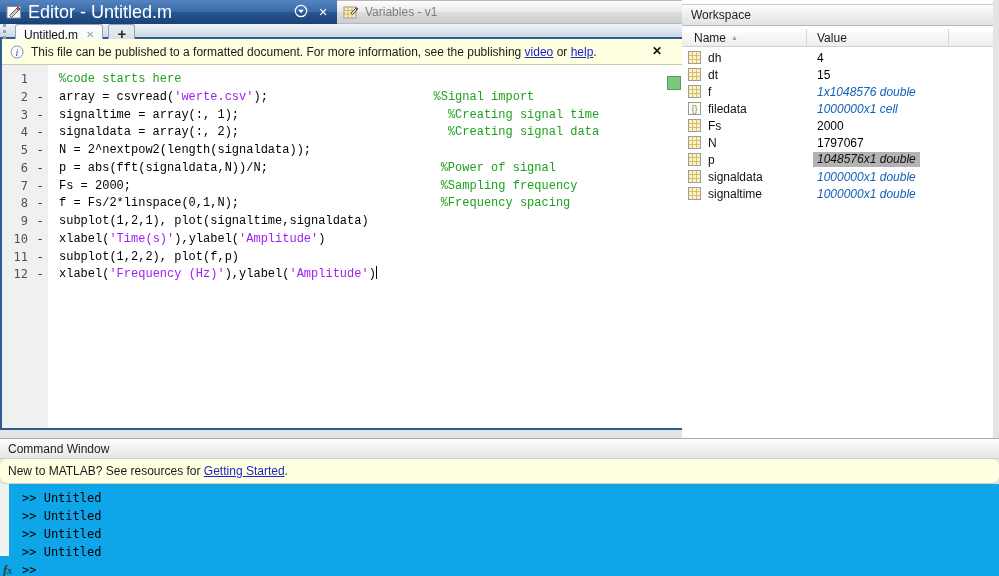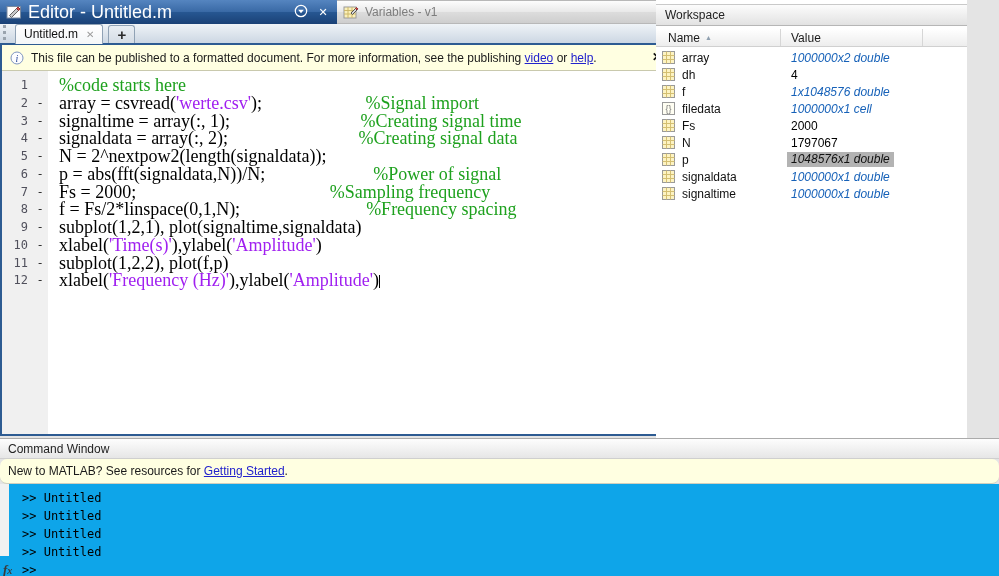--- a/index.html
+++ b/index.html
@@ -17,21 +17,21 @@
     color:#fff;
   }
   .tb-title { flex:1; font-size:18px; white-space:nowrap; }
   .tb-btn { width:16px; text-align:center; cursor:default; color:#fff; font-size:11px; }
   .tb-gray {
     flex:1; display:flex; align-items:center; gap:6px; padding:0 6px;
     background:linear-gradient(180deg,#fdfdfd 0%,#e9e9e9 48%,#dcdcdc 52%,#cecece 100%);
     border:1px solid #b8b8b8; border-left:none; color:#7d7d7d;
   }
   .tabbar {
-    height:21px; display:flex; align-items:center; position:relative;
+    height:15px; display:flex; align-items:flex-start; position:relative;
     background:linear-gradient(180deg,#eff3f7,#ccd7e3);
     border-bottom:2px solid #2d5b92;
   }
   .grip { height:15px; margin:0 3px 2px 3px; border-left:3px dotted #9aa4ae; }
   .tab {
     height:20px; margin-left:6px; padding:0 8px; display:flex; align-items:center; gap:8px;
     background:linear-gradient(180deg,#ffffff,#f4f6f8);
     border:1px solid #90a2b5; border-bottom:none; border-radius:3px 3px 0 0;
     font-size:12px; color:#111;
   }
@@ -56,34 +56,34 @@
   .code-area { position:relative; display:flex; height:363px; background:#fff; overflow:hidden; }
   .gutter {
     width:46px; background:#f0f0f0; padding-top:6px;
     font-family:"DejaVu Sans Mono", monospace; font-size:12px; line-height:17.75px;
   }
   .gut-row { display:flex; }
   .lnum { width:30px; text-align:right; padding-right:4px; color:#50505c; }
   .ldash { width:16px; text-align:center; color:#333; }
   .code-lines {
     flex:1; padding:6px 0 0 11px; white-space:pre;
-    font-family:Liberation Serif, serif; font-size:18px; line-height:17.75px;
+    font-family:Liberation Mono, monospace; font-size:12px; line-height:17.75px;
   }
   .code-row { height:17.75px; }
   .seg-k { color:#000; }
   .seg-m { color:#1ea11e; }
   .seg-s { color:#a020f0; }
   .seg-w { color:#000; }
   .caret { display:inline-block; width:1px; height:13px; background:#000; vertical-align:-2px; }
   .analyzer {
     position:absolute; right:3px; top:11px; width:14px; height:14px;
     background:#7dc87d; border:1px solid #5a9a5a;
   }
   
-  .ws-panel { position:absolute; left:656px; top:0; width:311px; height:438px; background:#fff; }
+  .ws-panel { position:absolute; left:682px; top:0; width:311px; height:438px; background:#fff; }
   .ws-title {
     margin-top:4px; height:22px; line-height:21px; padding-left:9px;
     background:linear-gradient(180deg,#fcfcfc,#e2e2e2);
     border-top:1px solid #c9c9c9; border-bottom:1px solid #b6b6b6; color:#222;
   }
   .ws-header { margin-top:3px; height:18px; display:flex; background:linear-gradient(180deg,#ffffff,#ededed); border-bottom:1px solid #d0d0d0; }
   .ws-h-cell { display:flex; align-items:center; padding-left:12px; gap:5px; border-right:1px solid #d6d6d6; }
   .ws-h-name { width:125px; }
   .ws-h-value { width:142px; padding-left:10px; }
   .ws-h-rest { flex:1; border-right:none; }
@@ -232,30 +232,30 @@
       <span>Value</span>
     </div>
     <div class="ws-h-cell ws-h-rest"></div>
   </div>
   <div class="ws-rows">
       <div class="ws-row">
         <span class="ws-icon"><svg width="13" height="13" viewBox="0 0 13 13">
             <rect x="0.5" y="0.5" width="12" height="12" fill="#fdf3c2" stroke="#9a9a9a"></rect>
             <path d="M0.5 4.5 H12.5 M0.5 8.5 H12.5 M4.5 0.5 V12.5 M8.5 0.5 V12.5" stroke="#d4bf72" fill="none"></path>
           </svg></span>
-        <span class="ws-name">array</span>
-        <span class="ws-val val-dim">1000000x2 double</span>
-      </div>
-      <div class="ws-row">
-        <span class="ws-icon"><svg width="13" height="13" viewBox="0 0 13 13">
-            <rect x="0.5" y="0.5" width="12" height="12" fill="#fdf3c2" stroke="#9a9a9a"></rect>
-            <path d="M0.5 4.5 H12.5 M0.5 8.5 H12.5 M4.5 0.5 V12.5 M8.5 0.5 V12.5" stroke="#d4bf72" fill="none"></path>
-          </svg></span>
         <span class="ws-name">dh</span>
         <span class="ws-val val-num">4</span>
+      </div>
+      <div class="ws-row">
+        <span class="ws-icon"><svg width="13" height="13" viewBox="0 0 13 13">
+            <rect x="0.5" y="0.5" width="12" height="12" fill="#fdf3c2" stroke="#9a9a9a"></rect>
+            <path d="M0.5 4.5 H12.5 M0.5 8.5 H12.5 M4.5 0.5 V12.5 M8.5 0.5 V12.5" stroke="#d4bf72" fill="none"></path>
+          </svg></span>
+        <span class="ws-name">dt</span>
+        <span class="ws-val val-num">15</span>
       </div>
       <div class="ws-row">
         <span class="ws-icon"><svg width="13" height="13" viewBox="0 0 13 13">
             <rect x="0.5" y="0.5" width="12" height="12" fill="#fdf3c2" stroke="#9a9a9a"></rect>
             <path d="M0.5 4.5 H12.5 M0.5 8.5 H12.5 M4.5 0.5 V12.5 M8.5 0.5 V12.5" stroke="#d4bf72" fill="none"></path>
           </svg></span>
         <span class="ws-name">f</span>
         <span class="ws-val val-dim">1x1048576 double</span>
       </div>
       <div class="ws-row">

